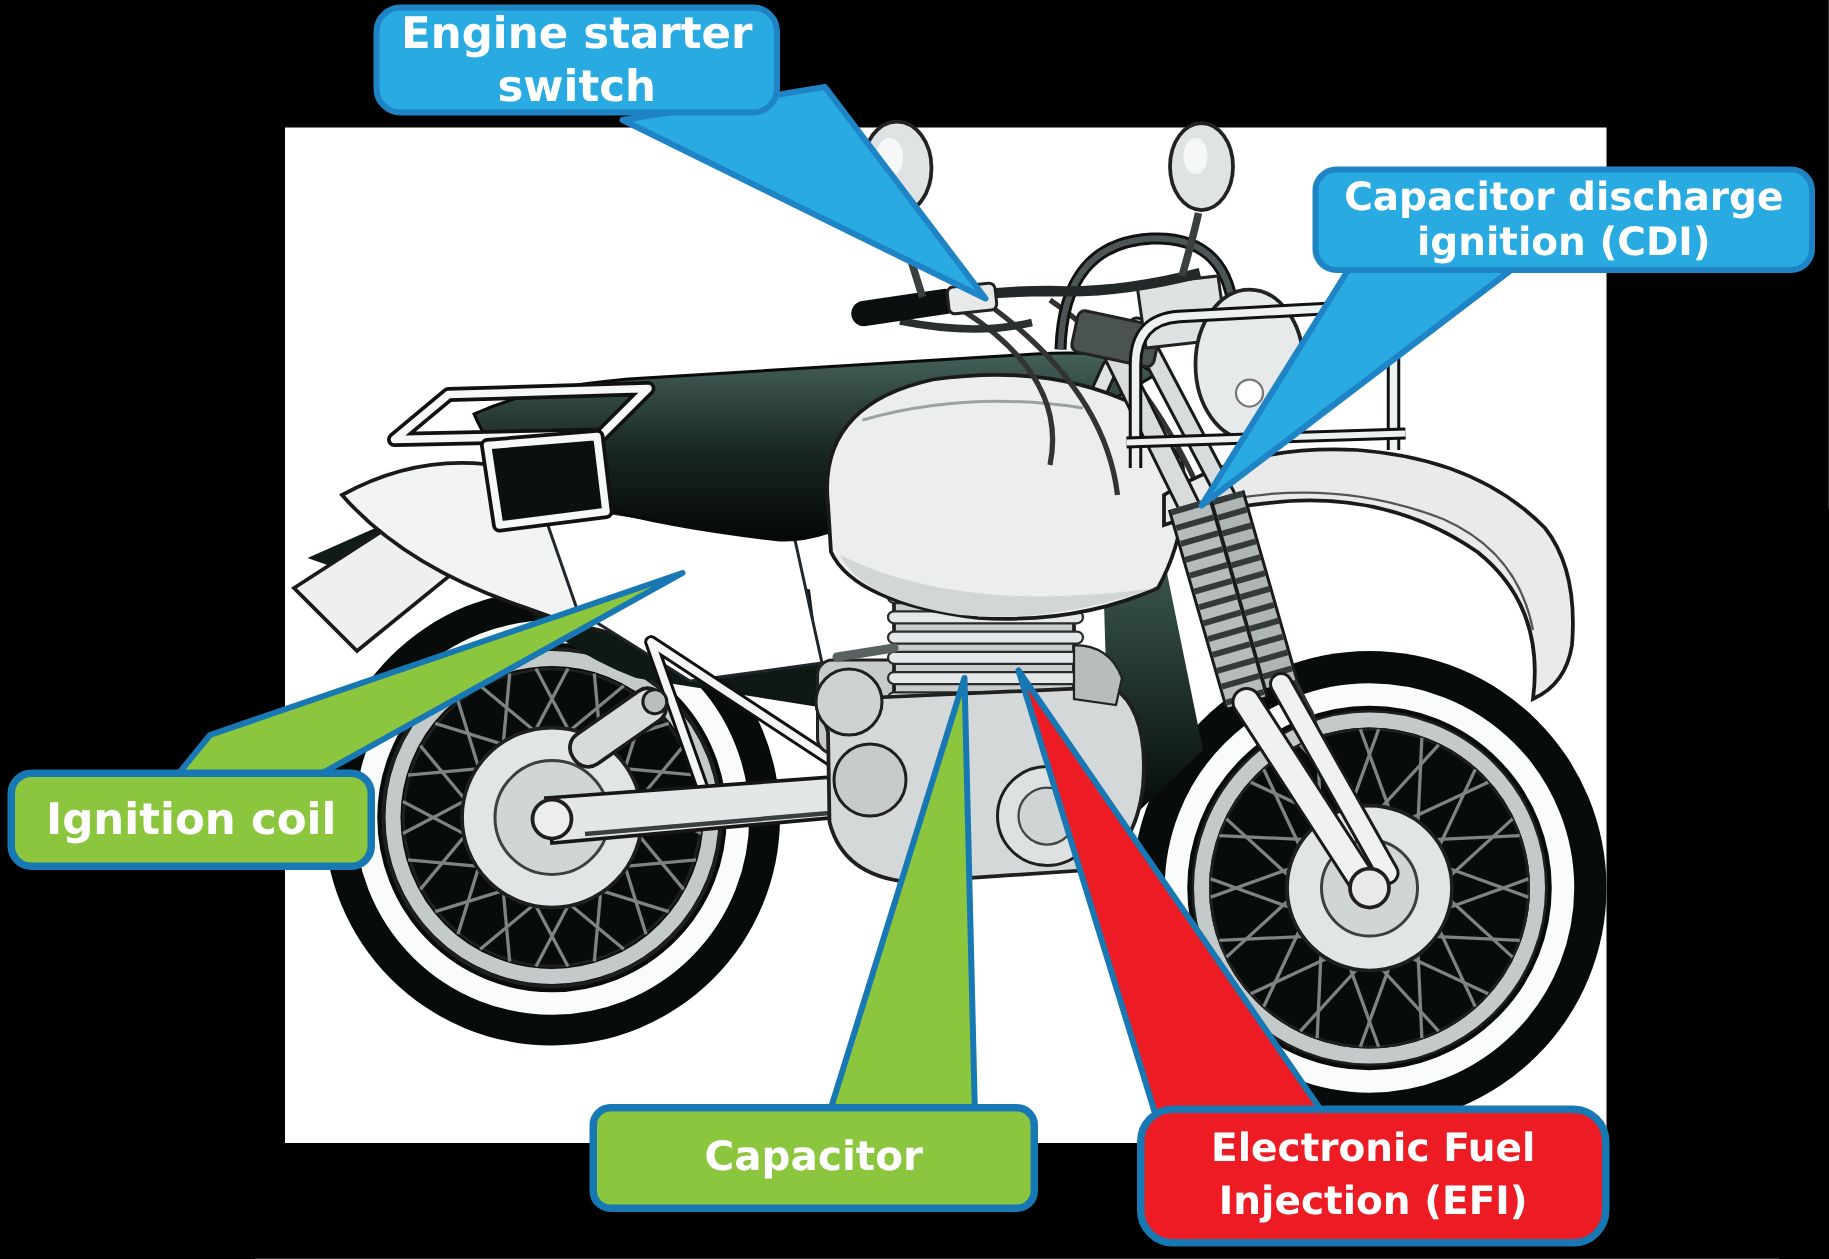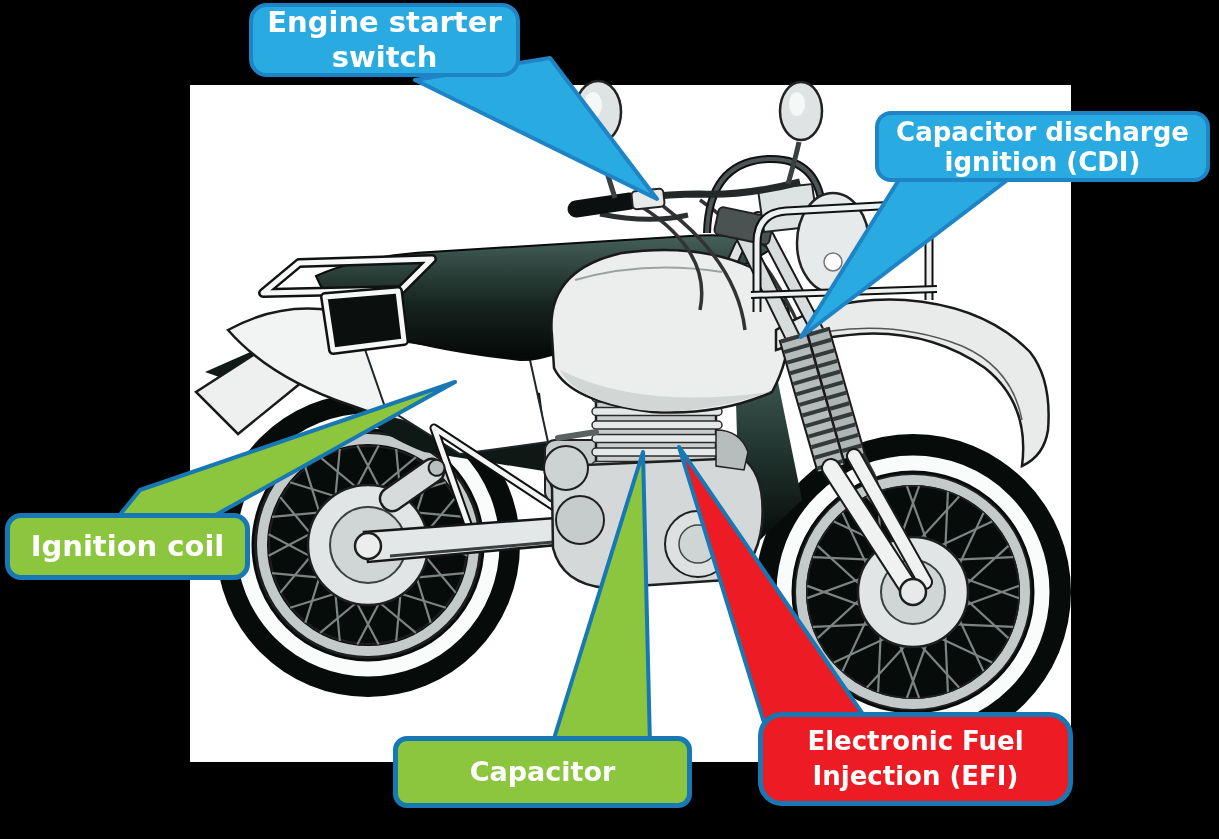--- a/index.html
+++ b/index.html
@@ -12,21 +12,21 @@
     position:absolute;box-sizing:border-box;
     display:flex;align-items:center;justify-content:center;text-align:center;
     color:#fff;font-weight:600;line-height:1.22;
     border-style:solid;
   }
   .callout span{display:block;width:100%;}
   #co-ess{left:249px;top:3px;width:271px;height:74px;border-width:4px;border-radius:18px;font-size:29px;}
   #co-cdi{left:875px;top:111px;width:335px;height:71px;border-width:4px;border-radius:16px;font-size:26px;line-height:1.18;align-items:flex-end;}
   #co-coil{left:5px;top:513px;width:245px;height:67px;border-width:5px;border-radius:16px;font-size:29px;}
   #co-cap{left:393px;top:736px;width:299px;height:72px;border-width:5px;border-radius:14px;font-size:27px;}
-  #co-efi{left:758px;top:712px;width:315px;height:94px;border-width:5px;border-radius:24px;font-size:26px;line-height:1.35;}
+  #co-efi{left:758px;top:737px;width:315px;height:94px;border-width:5px;border-radius:24px;font-size:26px;line-height:1.35;}
 </style>
 </head>
 <body>
 
 <div id="stage" style="background: rgb(0, 0, 0);">
 
 <svg id="art" width="1219" height="839" viewBox="0 0 1219 839">
   <defs>
     <linearGradient id="seatGrad" x1="0" y1="0" x2="0" y2="1">
       <stop offset="0" stop-color="#45615a"></stop>

